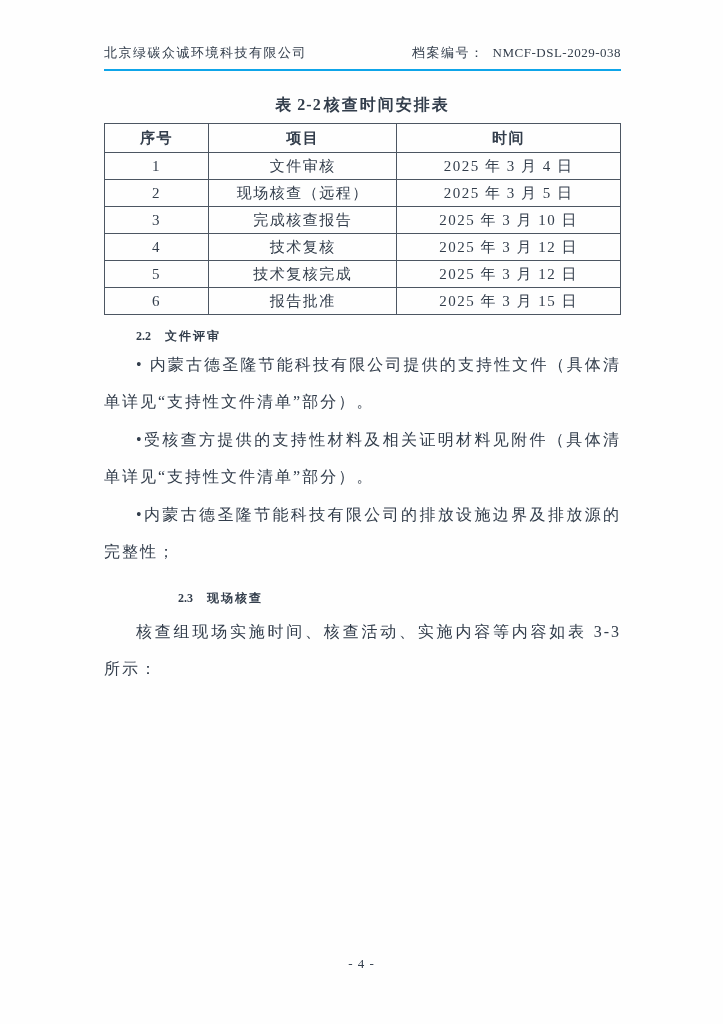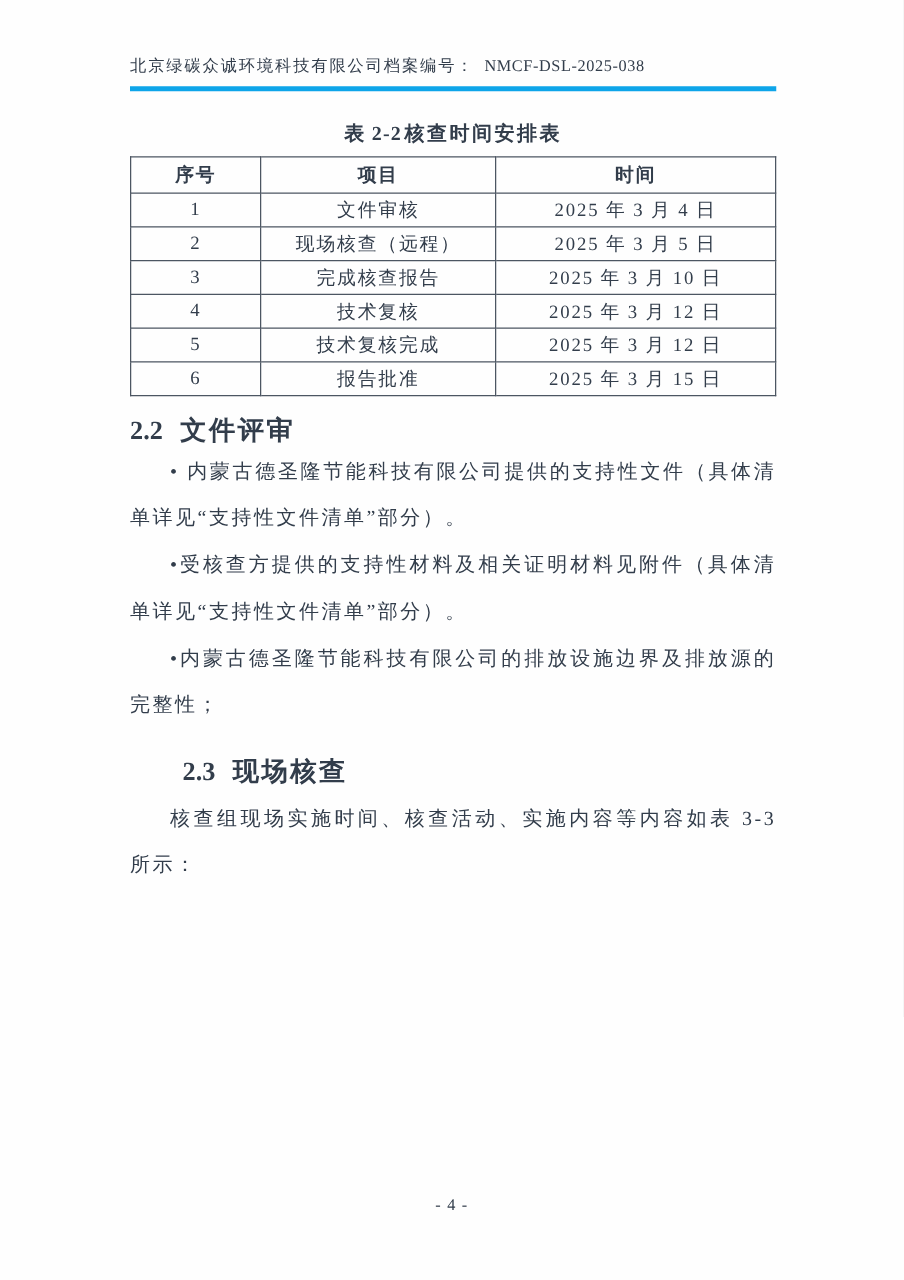--- a/index.html
+++ b/index.html
@@ -15,26 +15,26 @@
     overflow: hidden;
   }
   .content {
     position: absolute;
     left: 104px;
     right: 102px;
     top: 44px;
   }
   .doc-header {
     display: flex;
-    justify-content: flex-start;
+    justify-content: space-between;
     align-items: flex-end;
     font-size: 13px;
     letter-spacing: 1.5px;
     padding-bottom: 7px;
-    border-bottom: 4px solid #0ea5e9;
+    border-bottom: 2px solid #0ea5e9;
   }
   .doc-header .right { letter-spacing: 0.5px; }
   .doc-header .archive-label { letter-spacing: 1.5px; margin-right: 8px; }
   .table-caption {
     margin-top: 24px;
     text-align: center;
     font-weight: bold;
     font-size: 16px;
     letter-spacing: 2px;
   }
@@ -53,24 +53,25 @@
     font-size: 15px;
     letter-spacing: 1.5px;
     font-weight: normal;
     margin-left: 12px;
   }
   table.schedule th { font-weight: bold; height: 29px; }
   col.c-no   { width: 20.2%; }
   col.c-item { width: 36.4%; }
   col.c-time { width: 43.4%; }
   .sec-heading {
-    font-size: 21px;
+    font-size: 12px;
     font-weight: bold;
     letter-spacing: 2px;
     margin-top: 13px;
+    margin-left: 32px;
   }
   .sec-heading .sec-num {
     margin-right: 14px;
     letter-spacing: 0;
     font-family: "Liberation Serif", serif;
   }
   .sec-heading.indented { padding-left: 42px; margin-top: 20px; margin-bottom: 6px; }
   .para {
     font-size: 16px;
     line-height: 37px;
@@ -91,21 +92,21 @@
 </style>
 </head>
 <body>
 
 <div class="page">
   <div class="content">
 
     <div class="doc-header">
       <span class="left">北京绿碳众诚环境科技有限公司</span>
       <span class="right">
-        <span class="archive-label">档案编号：</span><span>NMCF-DSL-2025-038</span>
+        <span class="archive-label">档案编号：</span><span>NMCF-DSL-2029-038</span>
       </span>
     </div>
 
     <div class="table-caption">
       <span class="cap-label">表 2-2</span><span>核查时间安排表</span>
     </div>
 
     <table class="schedule">
       <colgroup>
           <col class="c-no">

